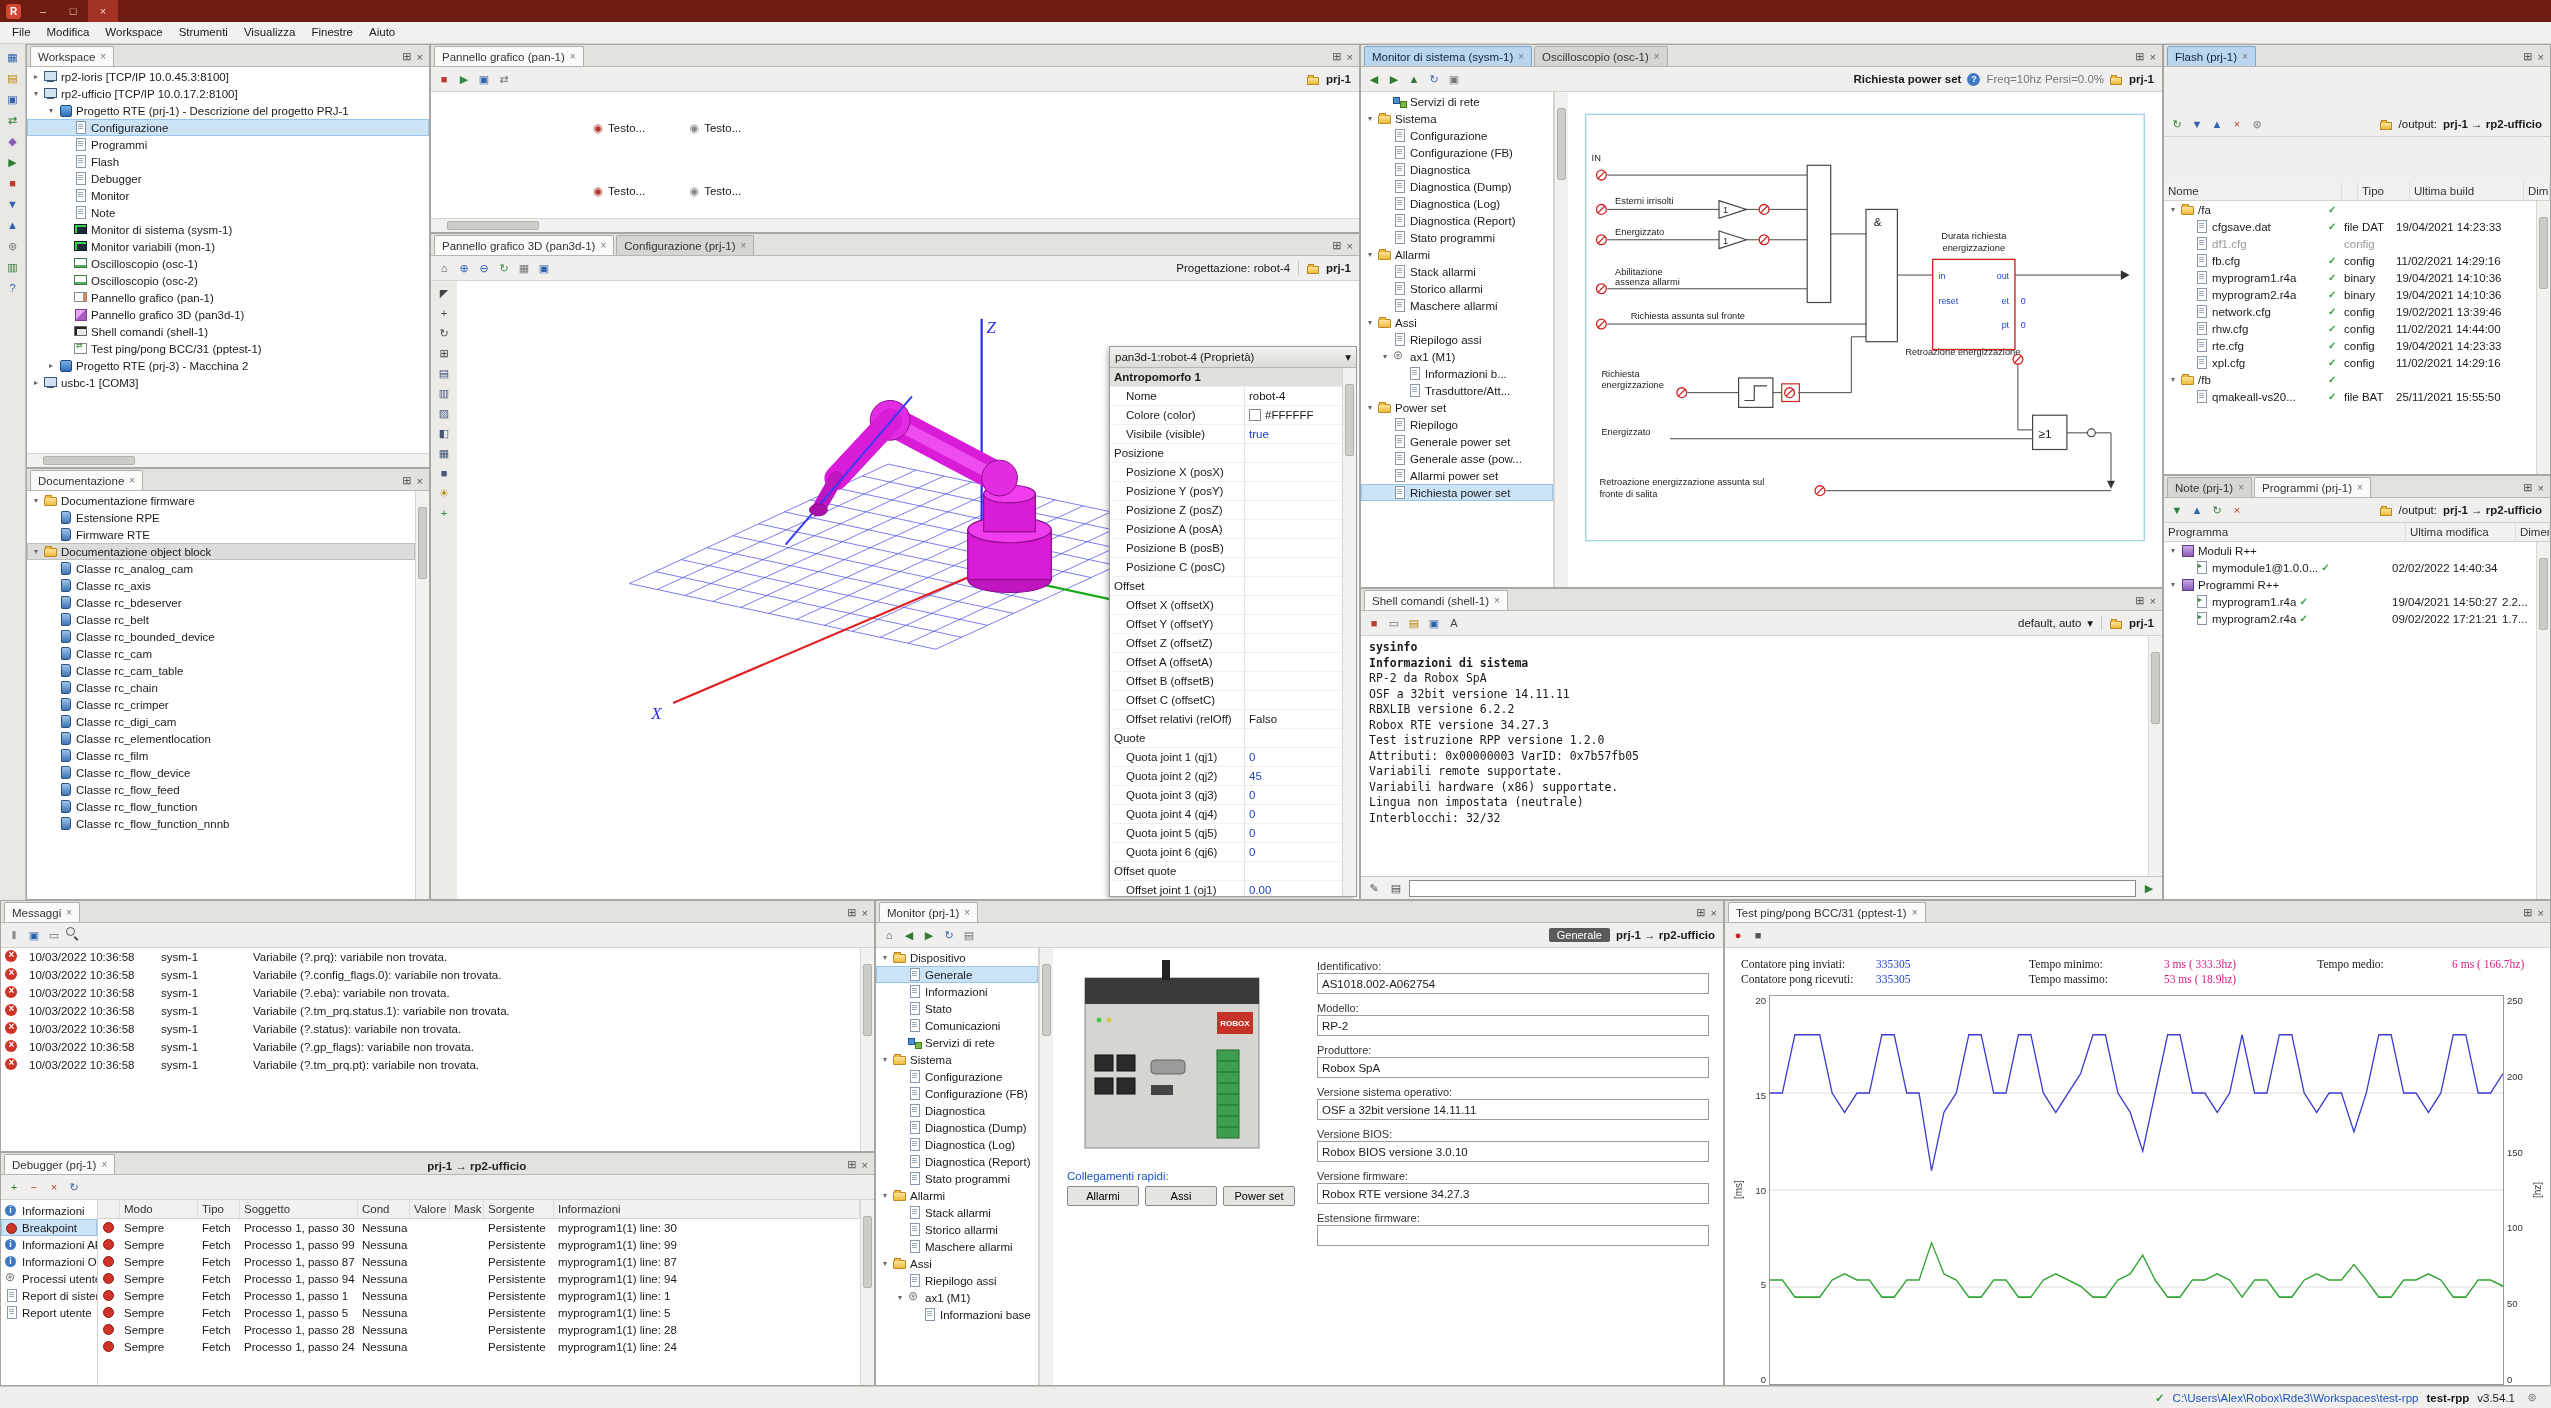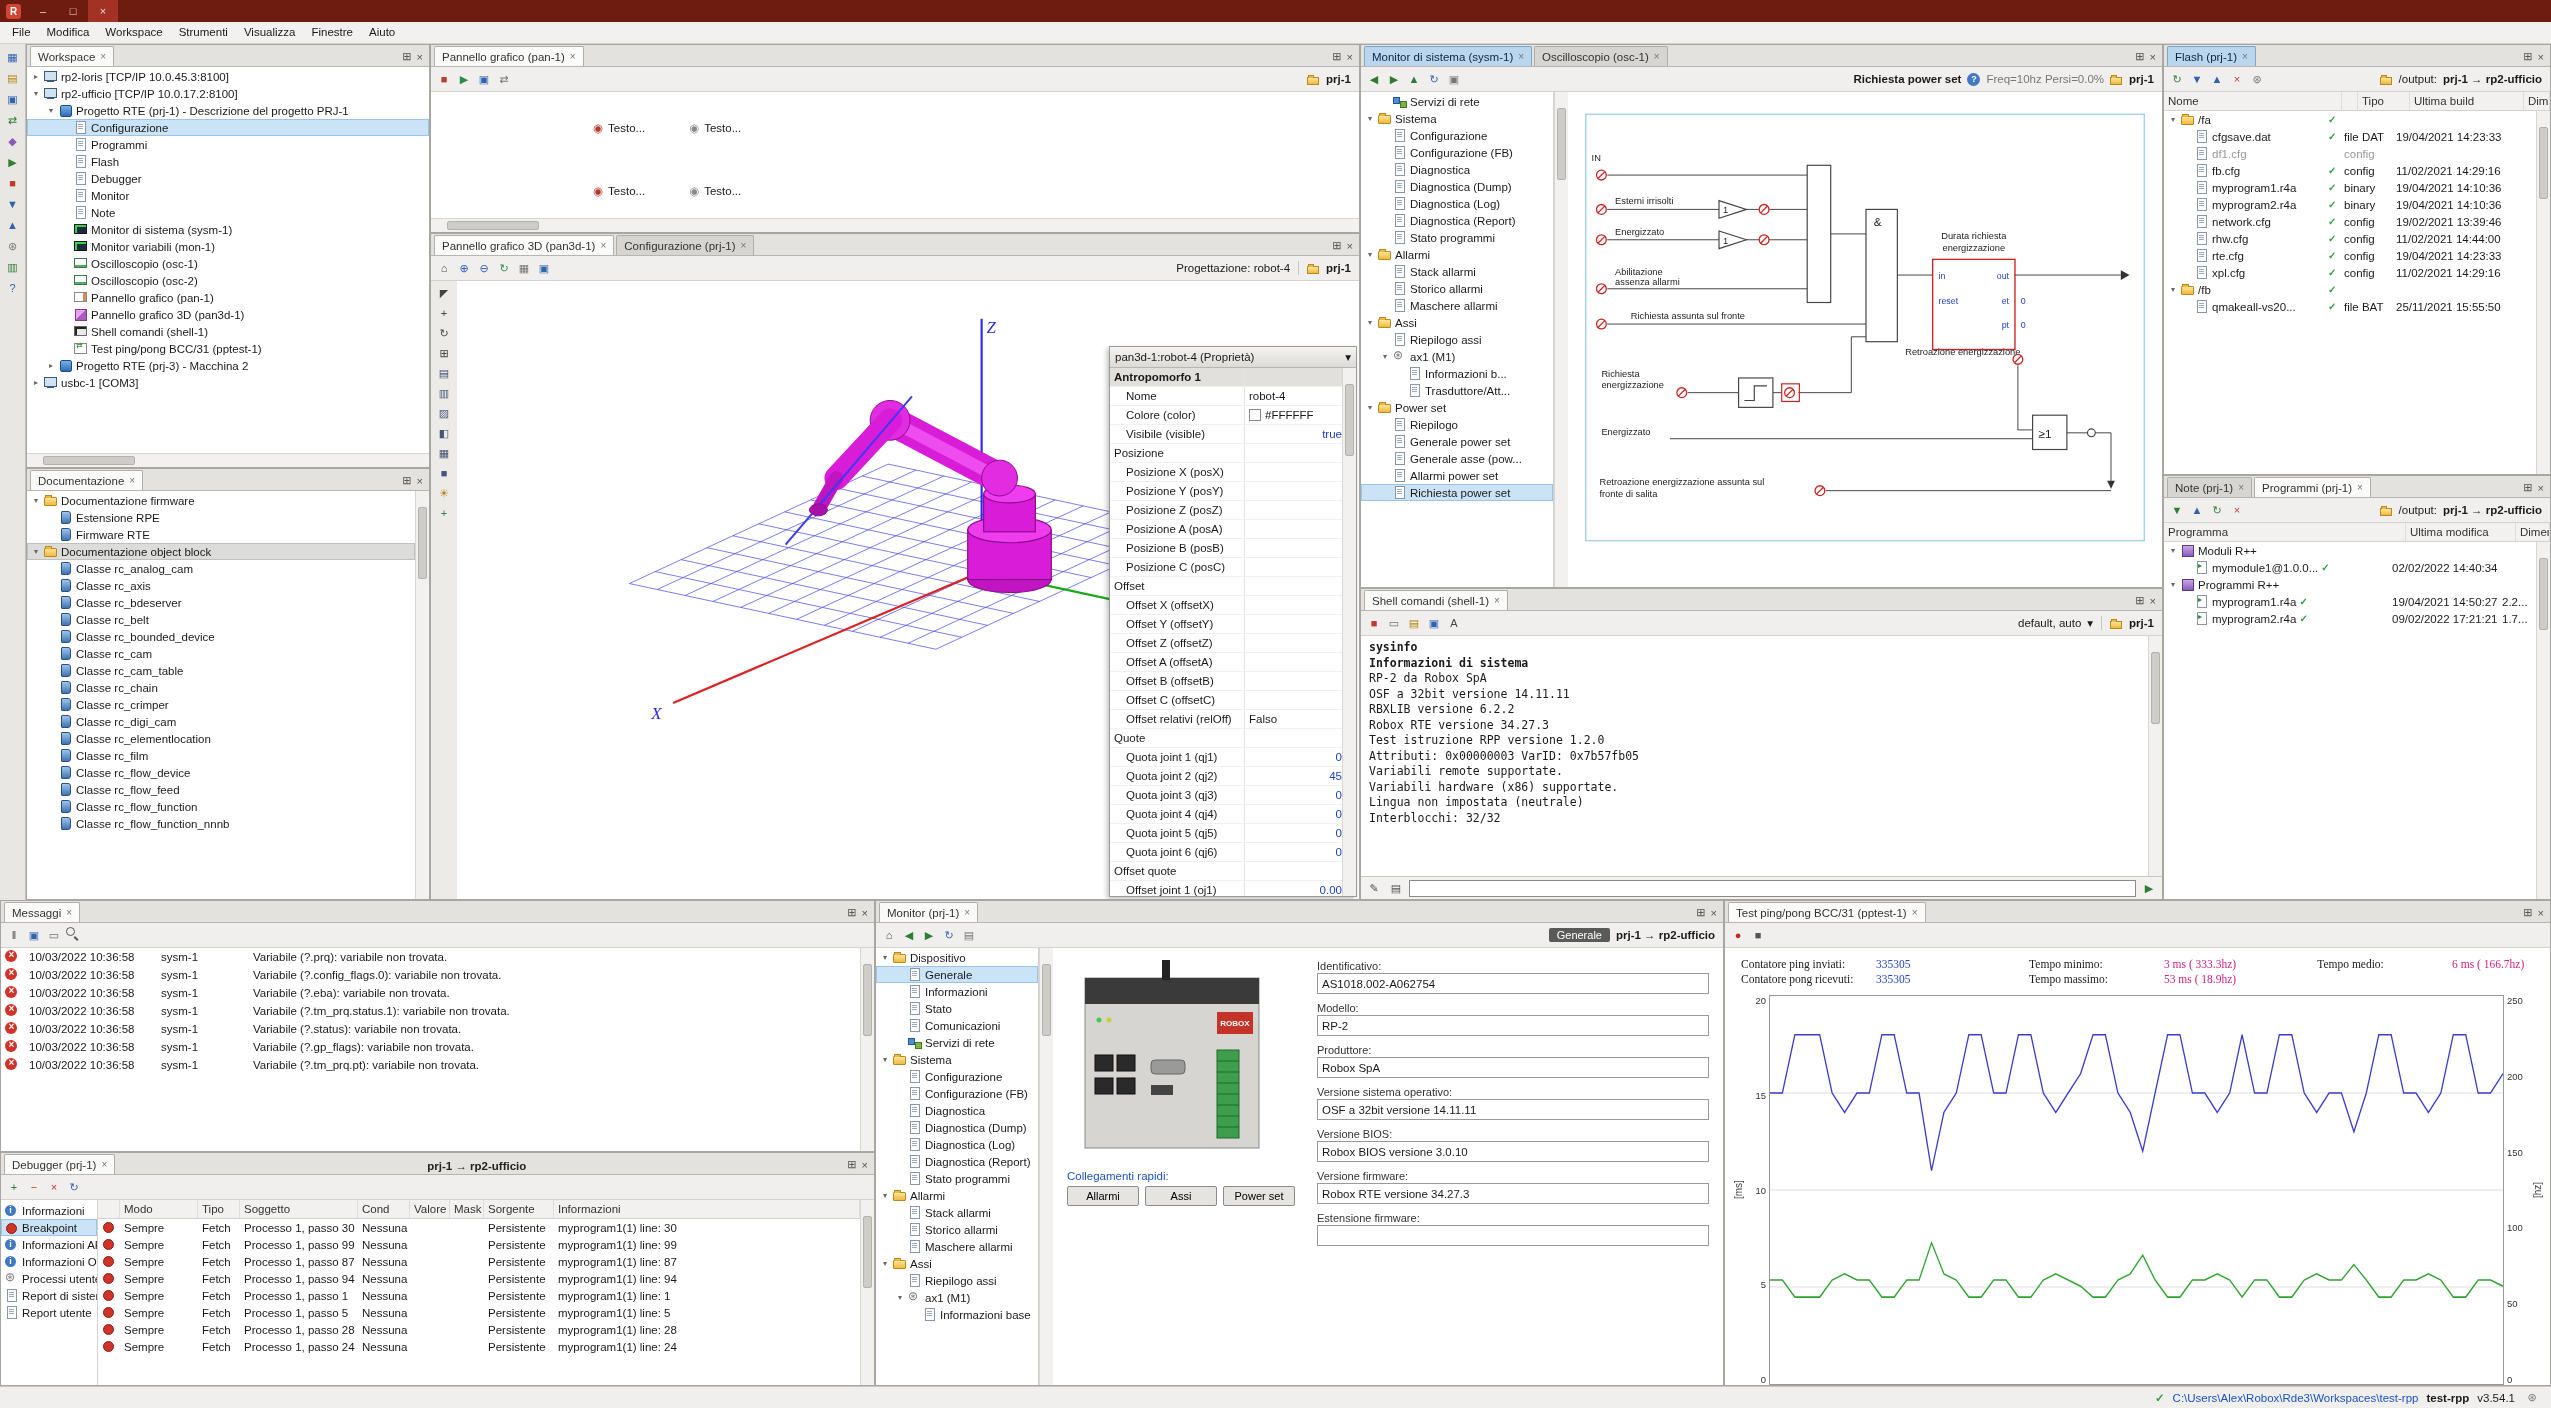--- a/index.html
+++ b/index.html
@@ -114,21 +114,21 @@
   .props{position:absolute;top:65px;right:2px;bottom:2px;width:246px;background:#fff;border:1px solid #9a9a98;display:flex;flex-direction:column;box-shadow:-2px 2px 5px rgba(0,0,0,.25);}
   .prop-head{height:20px;background:linear-gradient(#f4f3f1,#dddbd7);border-bottom:1px solid #b8b6b2;display:flex;align-items:center;padding:0 5px;gap:4px;flex:none;}
   .prop-body{flex:1;display:flex;min-height:0;}
   .prop-rows{flex:1;overflow:hidden;}
   .prow{display:grid;grid-template-columns:minmax(0,1fr) 98px;align-items:stretch;height:18px;border-bottom:1px solid #f0f0ee;}
   .plab{padding-left:16px;white-space:nowrap;overflow:hidden;display:flex;align-items:center;}
   .pval{border-left:1px solid #e4e4e2;padding-left:4px;display:flex;align-items:center;gap:4px;white-space:nowrap;overflow:hidden;}
   .prow.psec{background:#e2e0dc;font-weight:bold;}
   .prow.psec .plab,.prow.pcat .plab{padding-left:4px;}
   .prow.pcat{font-weight:normal;}
-  .pval.blue{color:#1a3fbf;justify-content:flex-end;}
+  .pval.blue{color:#1a3fbf;}
   .swatch{width:10px;height:10px;border:1px solid #888;flex:none;}
   
   .view3d{position:absolute;left:26px;top:46px;right:0;bottom:0;background:#fff;}
   .sidebar3d{position:absolute;left:0;top:46px;bottom:0;width:26px;background:#ecebe7;border-right:1px solid #d4d2ce;display:flex;flex-direction:column;align-items:center;padding-top:3px;gap:2px;}
   .axl{font-family:"Liberation Serif",serif;font-style:italic;font-size:17px;fill:#2a2af0;}
   #grid3d line{stroke:#4949e8;stroke-width:0.9;opacity:0.8;}
   
   .term{flex:1;font-family:"DejaVu Sans Mono",monospace;font-size:11.5px;line-height:15.5px;padding:4px 8px;background:#fff;overflow:hidden;}
   .sline.b{font-weight:bold;}
   .shinput{height:22px;border-top:1px solid #c8c6c2;display:flex;align-items:center;gap:4px;padding:0 4px;background:#f2f1ef;flex:none;}
@@ -1206,21 +1206,21 @@
         </div>
         <div class="shinput">
           <span class="tbi" style="color:#555;">✎</span>
           <span class="tbi" style="color:#555;">▤</span>
           <input class="shfield" value="" style="">
           <span class="tbi" style="color:#2e7d32;">▶</span>
         </div>
       </div>
     </div>
 
-    <div class="panel" style="left:2163px;top:0;width:388px;height:431px;">
+    <div class="panel" style="left:2163px;top:0;width:388px;height:431px;gap:45px;">
       <div class="tabbar">
         <div class="tabs">
   <div class="tab active focus">
     <span class="tlabel">Flash (prj-1)</span>
     <span class="tclose">×</span>
   </div>
 </div>
         <div class="winbtns">
             <span>⊞</span>
             <span>×</span>

